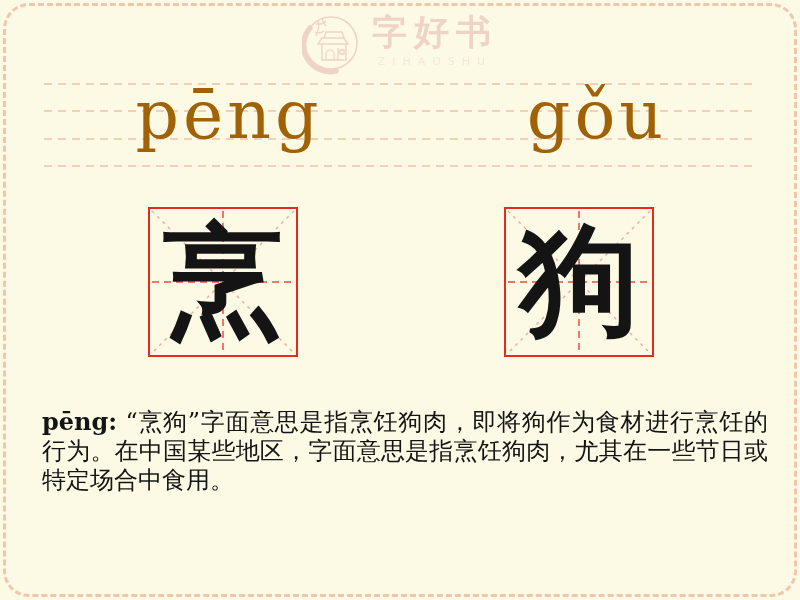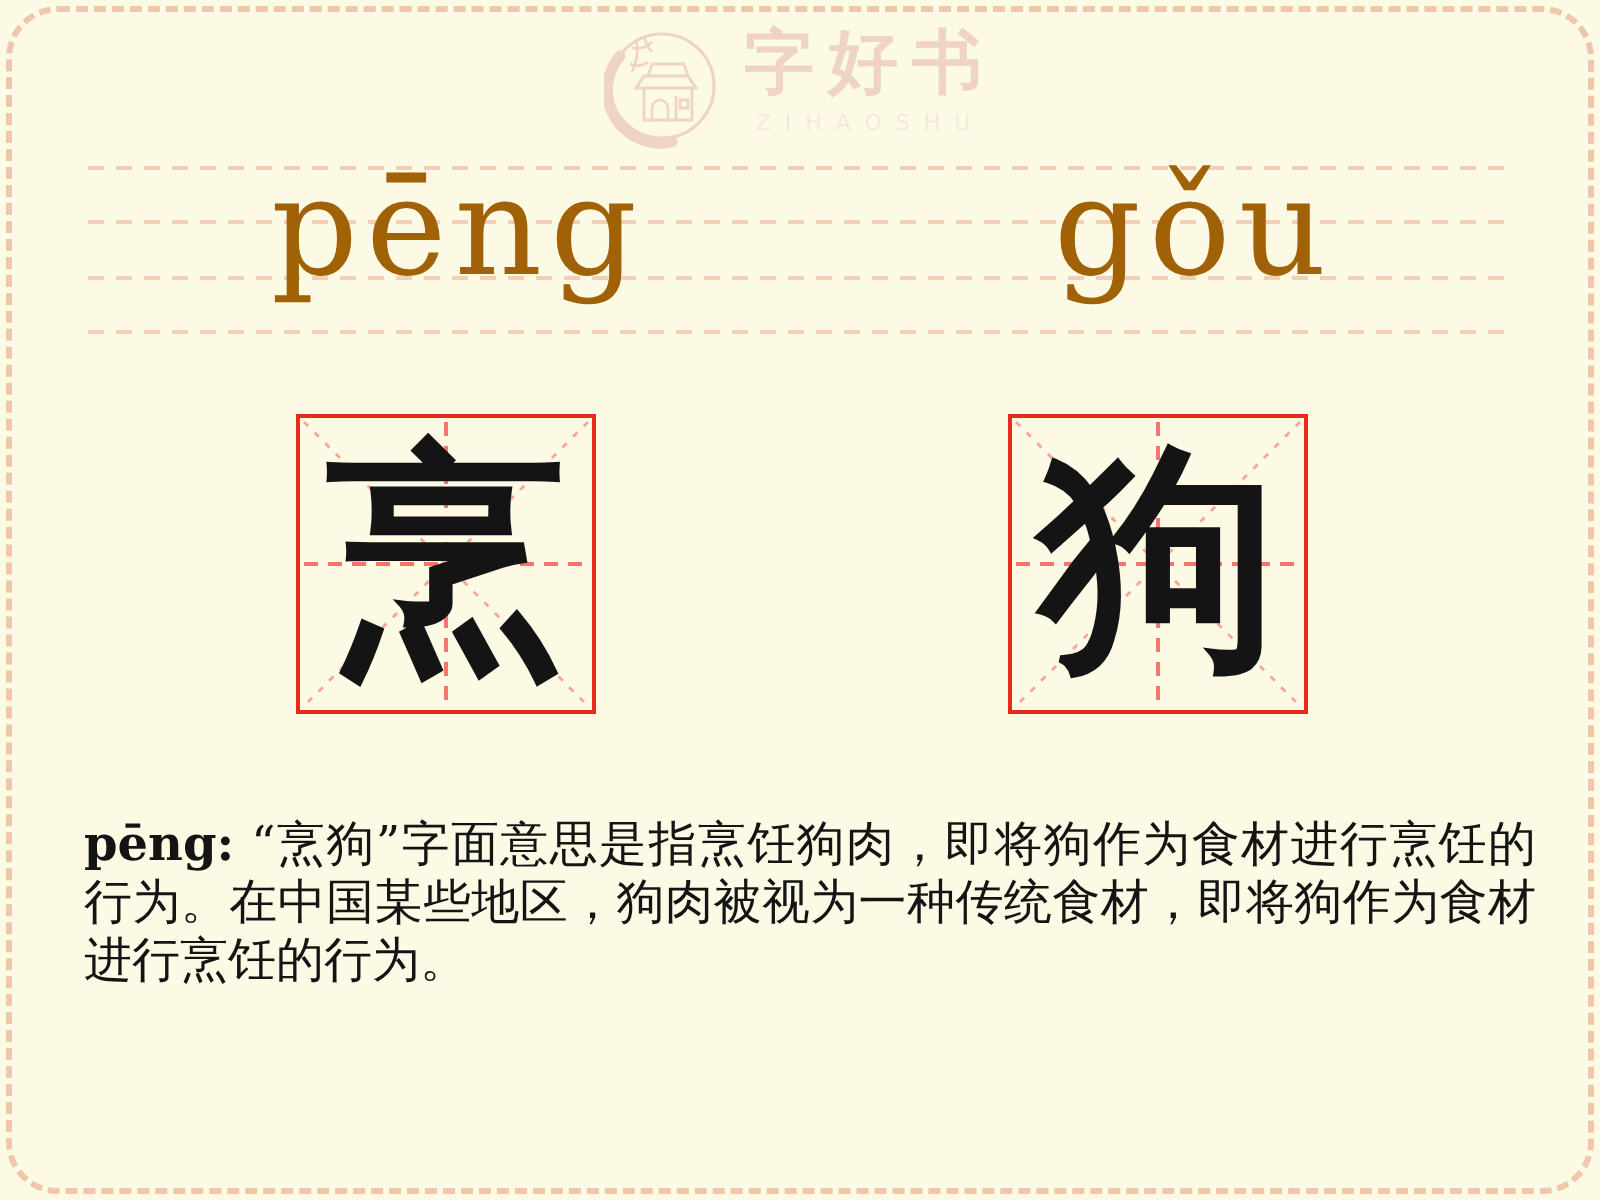--- a/index.html
+++ b/index.html
@@ -139,16 +139,16 @@
       <line class="grid-diag" x1="2" y1="2" x2="144" y2="144"></line>
       <line class="grid-diag" x1="144" y1="2" x2="2" y2="144"></line>
       <line class="grid-cross" x1="73" y1="2" x2="73" y2="144"></line>
       <line class="grid-cross" x1="2" y1="73" x2="144" y2="73"></line>
     </svg>
     <span class="hanzi">狗</span>
   </div>
 
   <p class="definition">
     <strong>pēng:</strong>
-    <span>“烹狗”字面意思是指烹饪狗肉，即将狗作为食材进行烹饪的行为。在中国某些地区，狗肉被视为一种传统食材，即将狗作为食材进行烹饪的行为。</span>
+    <span>“烹狗”字面意思是指烹饪狗肉，即将狗作为食材进行烹饪的行为。在中国某些地区，字面意思是指烹饪狗肉，尤其在一些节日或特定场合中食用。</span>
   </p>
 
 </div>
 
 </body></html>

